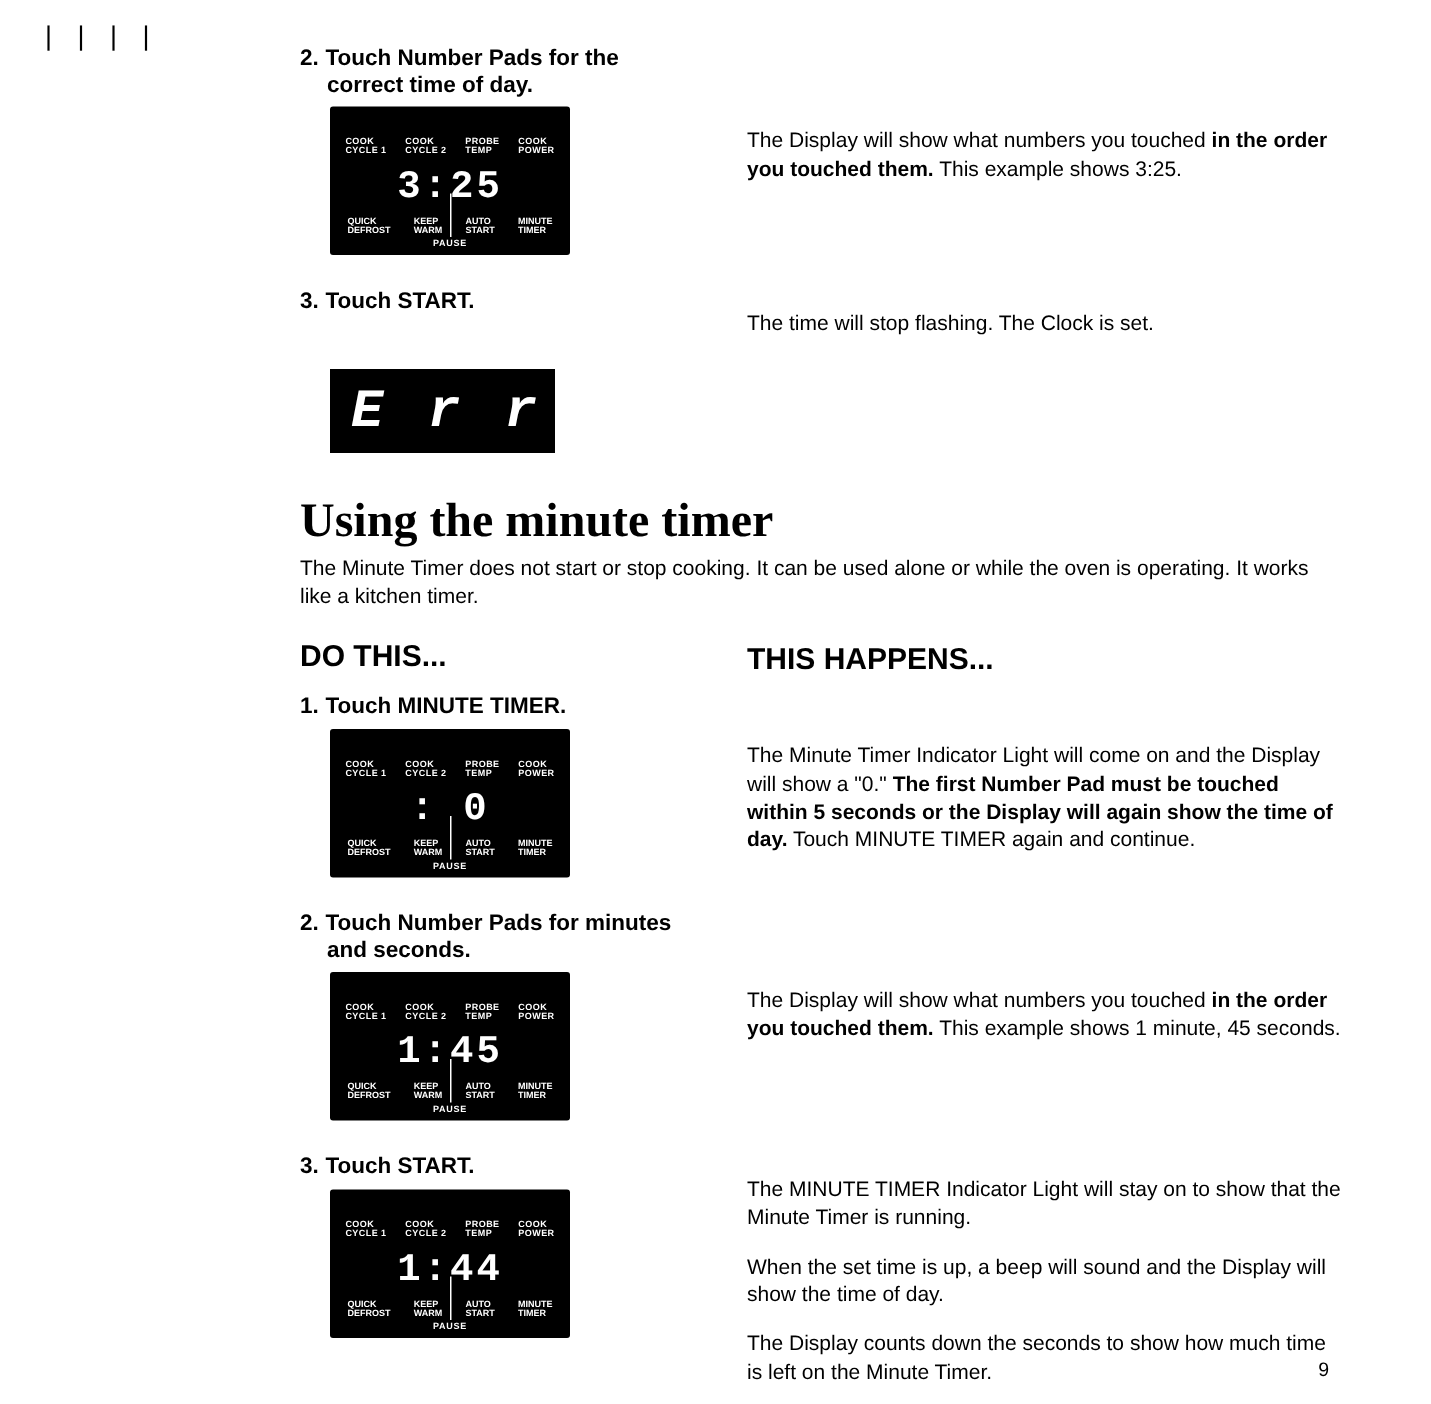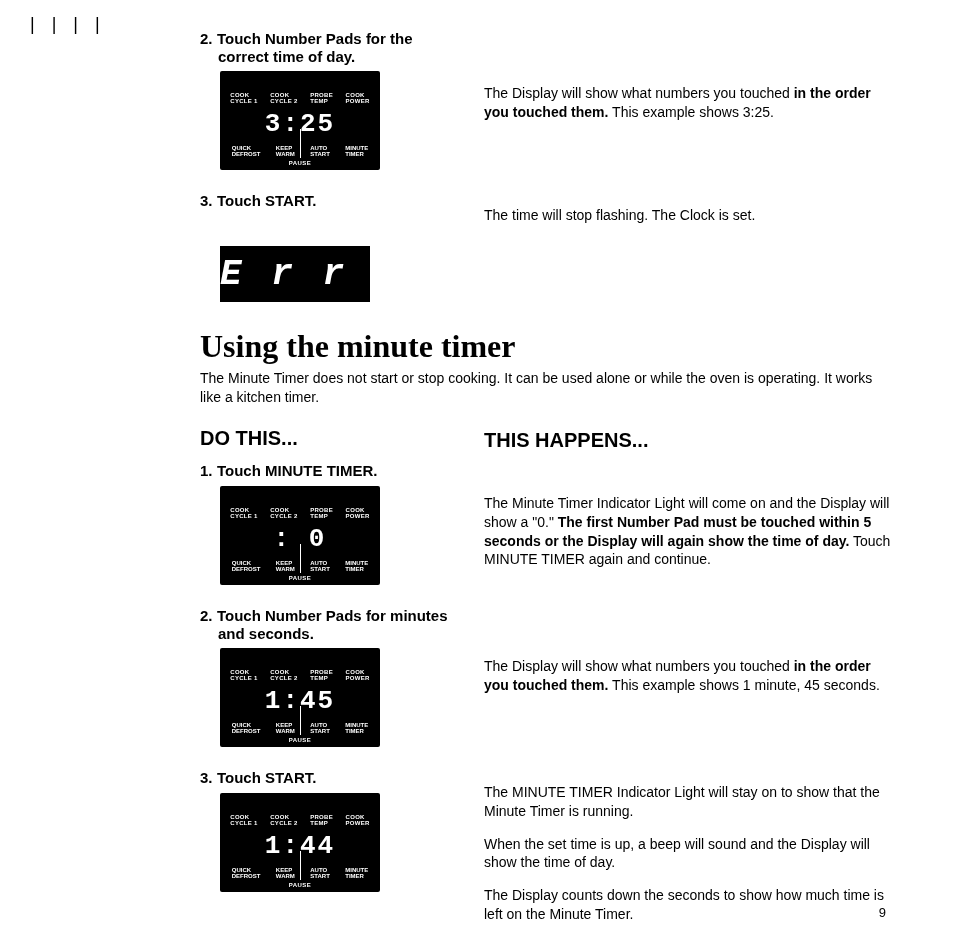--- a/index.html
+++ b/index.html
@@ -1,34 +1,34 @@
 <!DOCTYPE html>
 <html><head>
 <meta charset="utf-8">
 <style>
   html,body{margin:0;padding:0;background:#fff;color:#000;font-family:Helvetica,Arial,sans-serif}
   .page{width:954px;height:936px;position:relative;margin:0 auto;box-sizing:border-box;padding:30px 60px 20px 200px}
-  .row{display:flex;gap:14px;margin-bottom:12px}
+  .row{display:flex;gap:28px;margin-bottom:12px}
   .left{width:270px;flex:none}
   .right{flex:1;font-size:14px;line-height:1.35}
   .step-num{font-weight:700;font-size:15px;display:inline}
   .step-text{font-weight:700;font-size:15px}
   .step-sub{font-weight:700;font-size:15px}
   h2{font-family:"Times New Roman",serif;font-weight:700;font-size:32px;margin:16px 0 4px 0}
   .intro{font-size:14px;line-height:1.35;margin-bottom:12px}
   .colhead{font-weight:700;font-size:20px;margin:8px 0 6px 0}
   .bold{font-weight:700}
   .display{background:#000;color:#fff;width:160px;margin:6px 0 10px 20px;border-radius:2px;padding:20px 0 4px 0;position:relative}
   .display .labels{display:flex;justify-content:space-around;font-size:6px;font-weight:700;letter-spacing:0.3px;line-height:1;padding:1px 4px}
   .display .mid{height:38px;display:flex;align-items:center;justify-content:center}
   .display .bottom{display:flex;justify-content:space-around;font-size:6px;font-weight:700;line-height:1;padding:2px 4px 0 4px}
   .display .divider{position:absolute;left:50%;top:58px;bottom:12px;width:1px;background:#fff}
   .display .pause{text-align:center;font-size:6px;font-weight:700;padding-top:3px;letter-spacing:0.5px}
   .seg{font-family:"Courier New",monospace;font-size:26px;font-weight:700;letter-spacing:2px;color:#fff}
-  .err-display{background:#000;color:#fff;width:150px;height:56px;margin:8px 0 10px 20px;display:flex;align-items:center;box-sizing:border-box}
+  .err-display{background:#000;color:#fff;width:150px;height:56px;margin:8px 0 10px 20px;display:flex;align-items:center;padding-left:14px;box-sizing:border-box}
   .err-display .seg{font-size:36px;font-style:italic;letter-spacing:4px}
   .pagenum{position:absolute;bottom:16px;right:68px;font-size:13px}
   .tick-marks{position:absolute;top:14px;left:30px;font-size:18px;letter-spacing:6px;color:#000}
   .d1{white-space:pre-line}
 </style>
 </head>
 <body>
 
 <div class="page">
   <div class="tick-marks">|   | | |</div>

